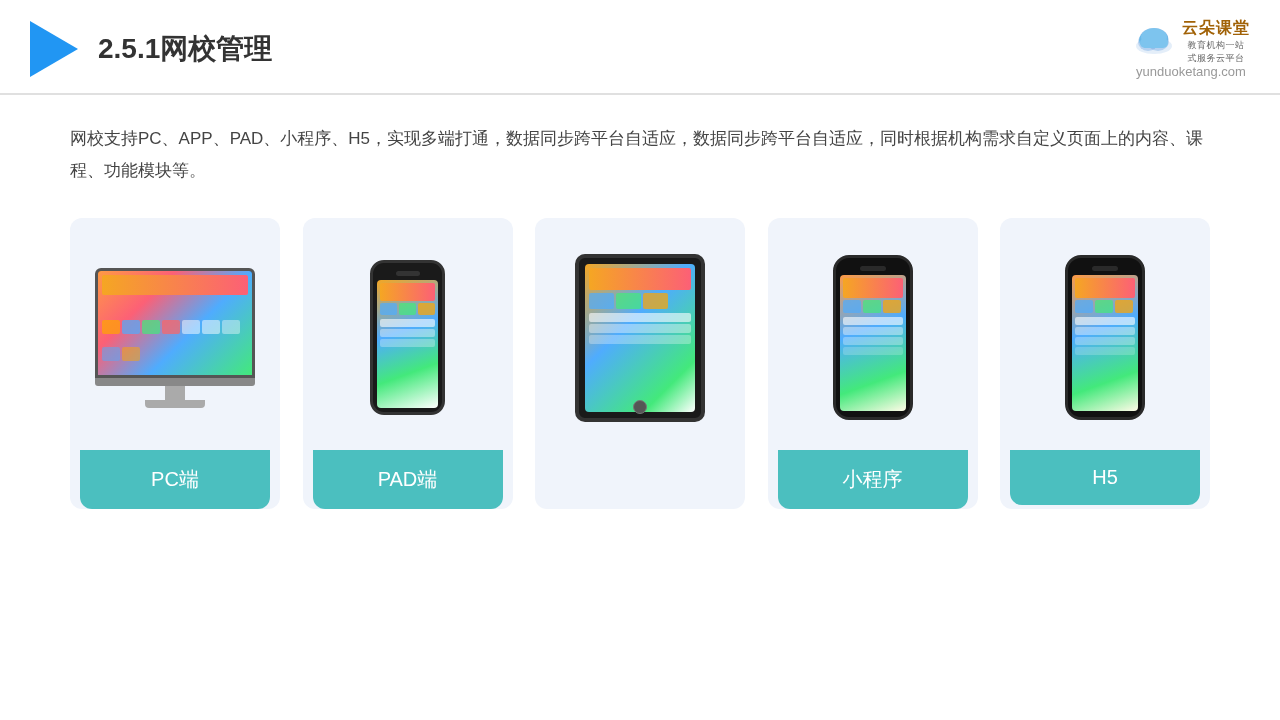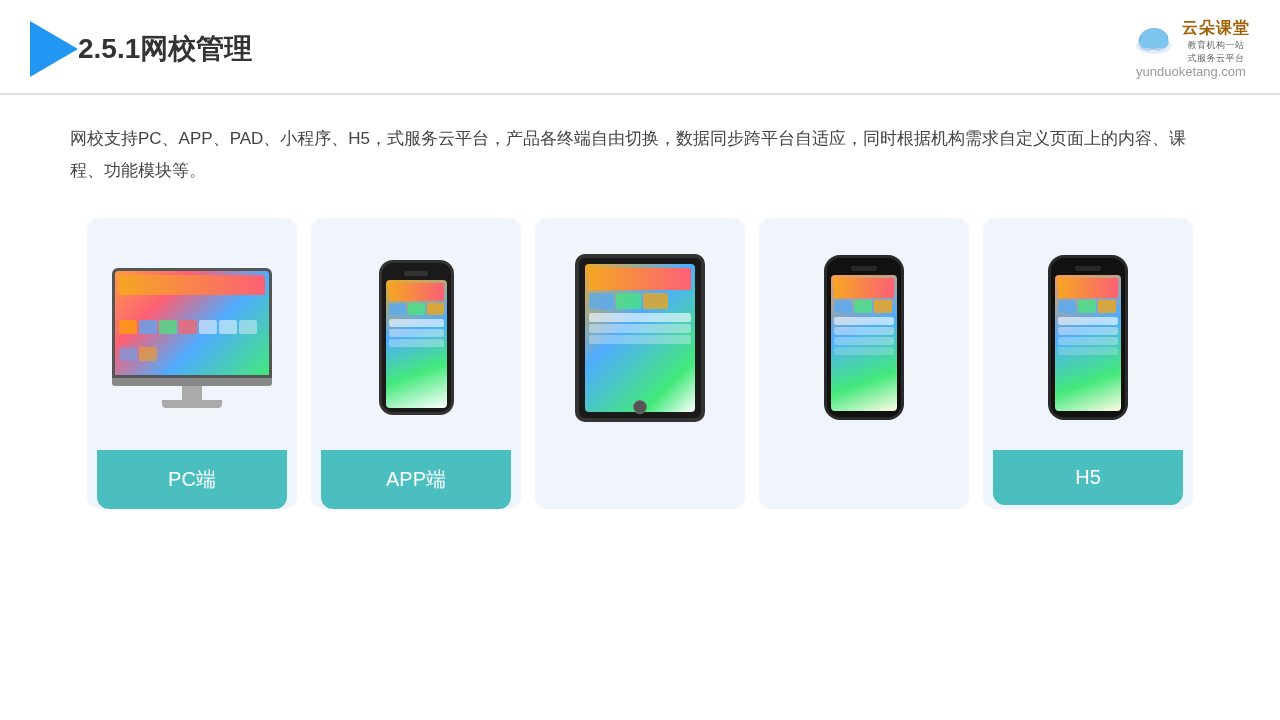--- a/index.html
+++ b/index.html
@@ -15,21 +15,21 @@
     .header {
       display: flex;
       align-items: center;
       justify-content: space-between;
       padding: 18px 30px 14px 30px;
       border-bottom: 2px solid #e0e0e0;
     }
     .header-left {
       display: flex;
       align-items: center;
-      gap: 0;
+      gap: 20px;
     }
     .logo-triangle {
       width: 0;
       height: 0;
       border-top: 28px solid transparent;
       border-bottom: 28px solid transparent;
       border-left: 48px solid #2196F3;
     }
     .page-title {
       font-size: 28px;
@@ -77,21 +77,21 @@
       font-size: 17px;
       color: #444;
       line-height: 1.9;
       margin-bottom: 30px;
     }
 
     
     .cards-container {
       display: flex;
       gap: 14px;
-      justify-content: center;
+      justify-content: space-between;
       margin-top: 10px;
     }
     .card {
       background: #f0f4fb;
       border-radius: 12px;
       width: 210px;
       display: flex;
       flex-direction: column;
       align-items: center;
       padding: 20px 10px 0 10px;
@@ -294,21 +294,21 @@
           <div class="brand-name">云朵课堂</div>
           <div class="brand-sub">教育机构一站<br>式服务云平台</div>
         </div>
       </div>
       <div class="brand-url">yunduoketang.com</div>
     </div>
   </div>
 </div>
 
 <div class="content">
-  <p class="description">网校支持PC、APP、PAD、小程序、H5，式服务云平台，产品各终端自由切换，数据同步跨平台自适应，同时根据机构需求自定义页面上的内容、课程、功能模块等。</p>
+  <p class="description">网校支持PC、APP、PAD、小程序、H5，实现多端打通，数据同步跨平台自适应，数据同步跨平台自适应，同时根据机构需求自定义页面上的内容、课程、功能模块等。</p>
 
   <div class="cards-container">
 
     <div class="card">
       <div class="card-image-area">
         <div class="pc-mock">
           <div class="monitor">
             <div class="monitor-screen">
               <div class="screen-banner"></div>
               <div class="screen-grid">
@@ -344,21 +344,21 @@
                 <div style="width:17px;height:12px;background:rgba(67,233,123,0.7);border-radius:2px;"></div>
                 <div style="width:17px;height:12px;background:rgba(255,165,0,0.7);border-radius:2px;"></div>
                 <div style="width:100%;height:8px;background:rgba(255,255,255,0.6);border-radius:2px;margin-top:2px;"></div>
                 <div style="width:100%;height:8px;background:rgba(255,255,255,0.4);border-radius:2px;"></div>
                 <div style="width:100%;height:8px;background:rgba(255,255,255,0.3);border-radius:2px;"></div>
               </div>
             </div>
           </div>
         </div>
       </div>
-      <div class="card-label">APP端</div>
+      <div class="card-label">PAD端</div>
     </div>
 
     <div class="card">
       <div class="card-image-area">
         <div class="tablet-mock">
           <div class="tablet-screen">
             <div style="padding:4px;">
               <div style="width:100%;height:22px;background:linear-gradient(90deg,#f5a623,#fc6076);border-radius:2px;margin-bottom:3px;"></div>
               <div style="display:flex;gap:2px;flex-wrap:wrap;">
                 <div style="width:25px;height:16px;background:rgba(79,172,254,0.7);border-radius:2px;"></div>
@@ -388,20 +388,21 @@
                 <div style="width:18px;height:13px;background:rgba(255,165,0,0.7);border-radius:2px;"></div>
                 <div style="width:100%;height:8px;background:rgba(255,255,255,0.6);border-radius:2px;margin-top:2px;"></div>
                 <div style="width:100%;height:8px;background:rgba(255,255,255,0.4);border-radius:2px;"></div>
                 <div style="width:100%;height:8px;background:rgba(255,255,255,0.3);border-radius:2px;"></div>
                 <div style="width:100%;height:8px;background:rgba(255,255,255,0.2);border-radius:2px;"></div>
               </div>
             </div>
           </div>
         </div>
       </div>
+      <div class="card-label">小程序</div>
     </div>
 
     <div class="card">
       <div class="card-image-area">
         <div class="miniphone-mock">
           <div class="miniphone-notch"></div>
           <div class="miniphone-screen">
             <div style="padding:3px;">
               <div style="width:100%;height:20px;background:linear-gradient(90deg,#f5a623,#fc6076);border-radius:2px;margin-bottom:2px;"></div>
               <div style="display:flex;gap:2px;flex-wrap:wrap;">

